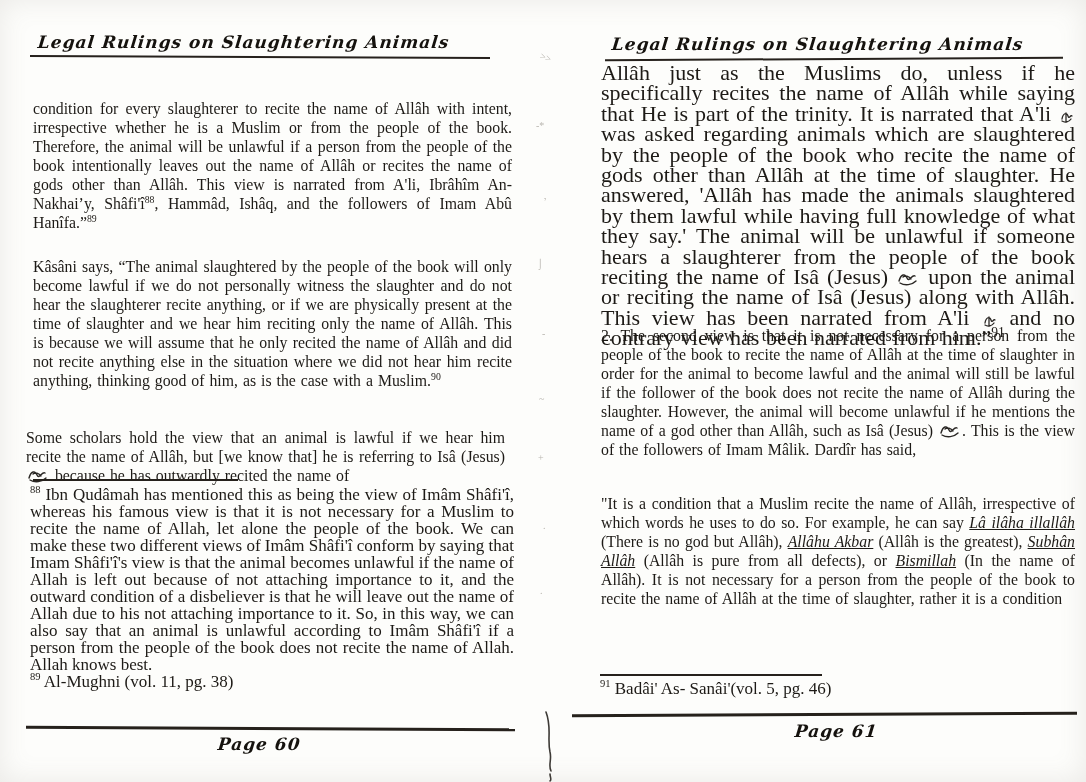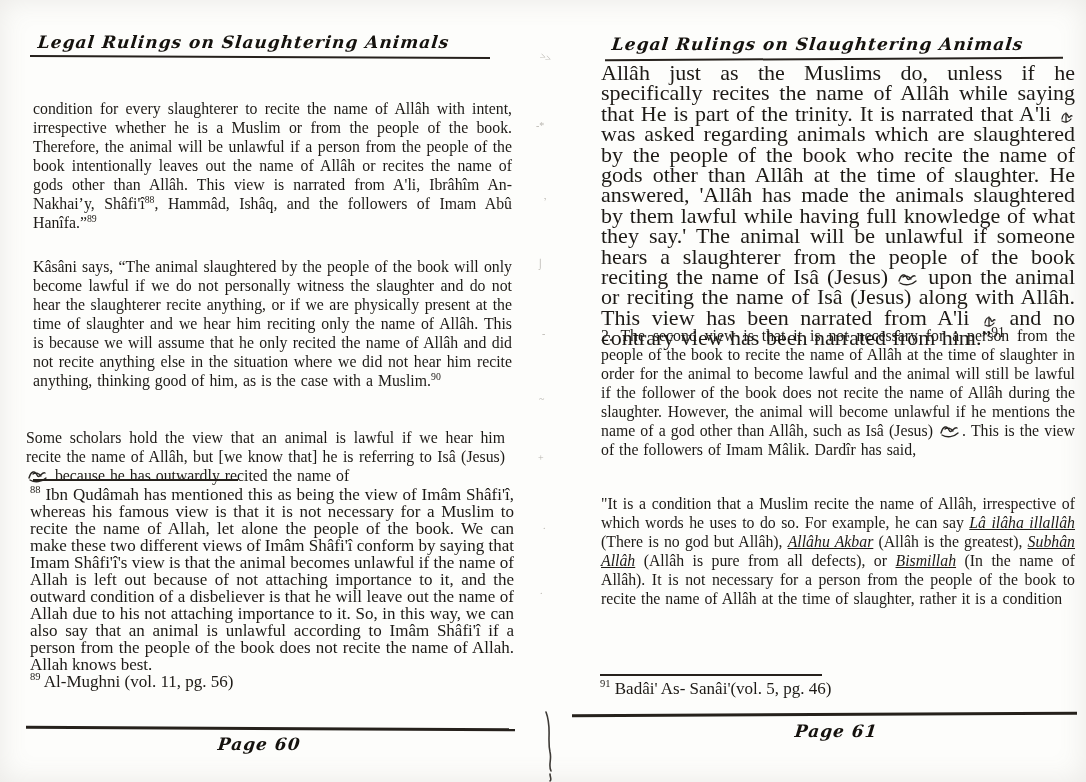--- a/index.html
+++ b/index.html
@@ -55,21 +55,21 @@
   <div class="para body-left" style="left:33px;top:71px;width:479px;">condition for every slaughterer to recite the name of Allâh with intent, irrespective whether he is a Muslim or from the people of the book. Therefore, the animal will be unlawful if a person from the people of the book intentionally leaves out the name of Allâh or recites the name of gods other than Allâh. This view is narrated from A'li, Ibrâhîm An-Nakhai’y, Shâfi'î<sup>88</sup>, Hammâd, Ishâq, and the followers of Imam Abû Hanîfa.”<sup>89</sup></div>
   <div class="para body-left" style="left:33px;top:229px;width:479px;">Kâsâni says, “The animal slaughtered by the people of the book will only become lawful if we do not personally witness the slaughter and do not hear the slaughterer recite anything, or if we are physically present at the time of slaughter and we hear him reciting only the name of Allâh. This is because we will assume that he only recited the name of Allâh and did not recite anything else in the situation where we did not hear him recite anything, thinking good of him, as is the case with a Muslim.<sup>90</sup></div>
   <div class="para body-left" style="left:26px;top:400px;width:479px;">Some scholars hold the view that an animal is lawful if we hear him recite the name of Allâh, but [we know that] he is referring to Isâ (Jesus) <svg class="seal" width="22" height="15" viewBox="0 0 22 15">
         <path d="M2 10 C4 3 8 2 10 7 C12 12 15 3 18 5 M3 12 C8 15 15 14 19 10 M6 6 C8 4 12 5 14 8" fill="none" stroke="#2a2724" stroke-width="1.4" stroke-linecap="round"></path>
       </svg> because he has outwardly recited the name of</div>
 
   <div class="rule" style="left:33px;top:479px;width:205px;height:2px;"></div>
 
   <div class="fnblock" style="left:30px;top:486px;width:484px;">
     <div class="fn"><sup>88</sup><span> Ibn Qudâmah has mentioned this as being the view of Imâm Shâfi'î, whereas his famous view is that it is not necessary for a Muslim to recite the name of Allah, let alone the people of the book. We can make these two different views of Imâm Shâfi'î conform by saying that Imam Shâfi'î's view is that the animal becomes unlawful if the name of Allah is left out because of not attaching importance to it, and the outward condition of a disbeliever is that he will leave out the name of Allah due to his not attaching importance to it. So, in this way, we can also say that an animal is unlawful according to Imâm Shâfi'î if a person from the people of the book does not recite the name of Allah. Allah knows best.</span></div>
-    <div class="fn"><sup>89</sup><span> Al-Mughni (vol. 11, pg. 56)</span></div>
+    <div class="fn"><sup>89</sup><span> Al-Mughni (vol. 11, pg. 38)</span></div>
   </div>
 
   <div class="rule" style="left:26px;top:727px;width:489px;height:3px;transform:rotate(0.3deg);"></div>
   <div class="script pagenum-script" style="left:218px;top:734px;">Page 60</div>
 
   <div class="script header-script" style="left:612px;top:34px;">Legal Rulings on Slaughtering Animals</div>
   <div class="rule" style="left:605px;top:58px;width:458px;height:2px;transform:rotate(-0.3deg);"></div>
 
   <div class="para body-right-lg" style="left:601px;top:63px;width:474px;">Allâh just as the Muslims do, unless if he specifically recites the name of Allâh while saying that He is part of the trinity. It is narrated that A'li <svg class="seal" width="15" height="13" viewBox="0 0 15 13">
         <path d="M3 9 C4 3 8 2 9 6 C10 10 12 4 13 6 M3 11 C6 13 10 12 12 9 M7 3 L7 11" fill="none" stroke="#2a2724" stroke-width="1.3" stroke-linecap="round"></path>

